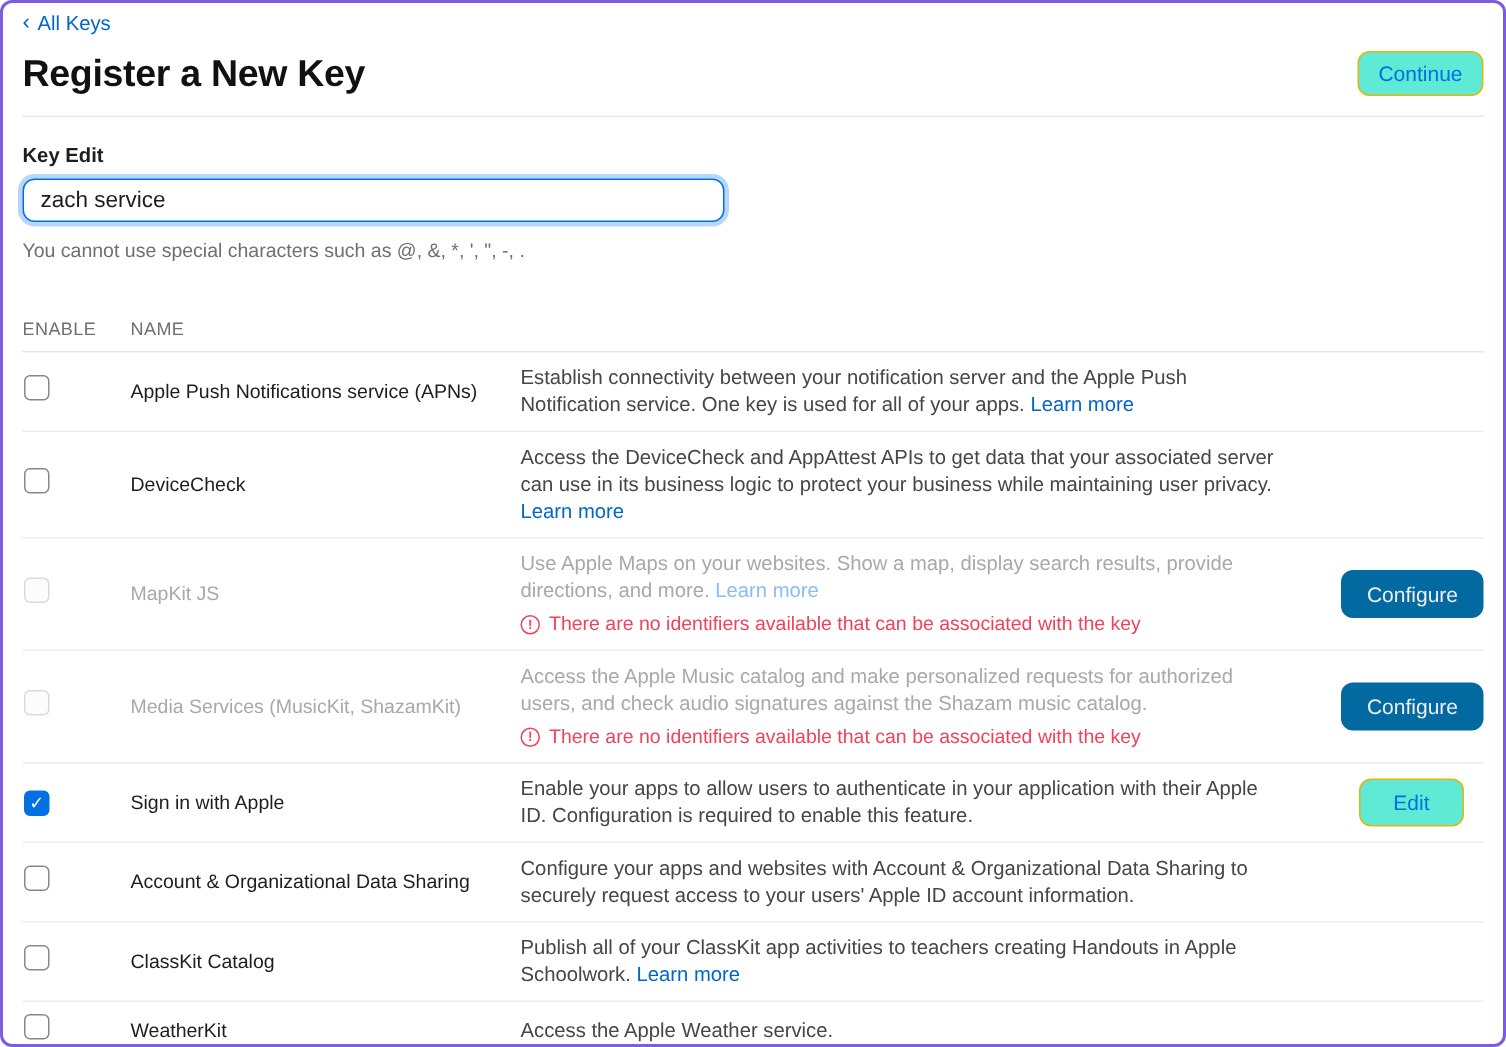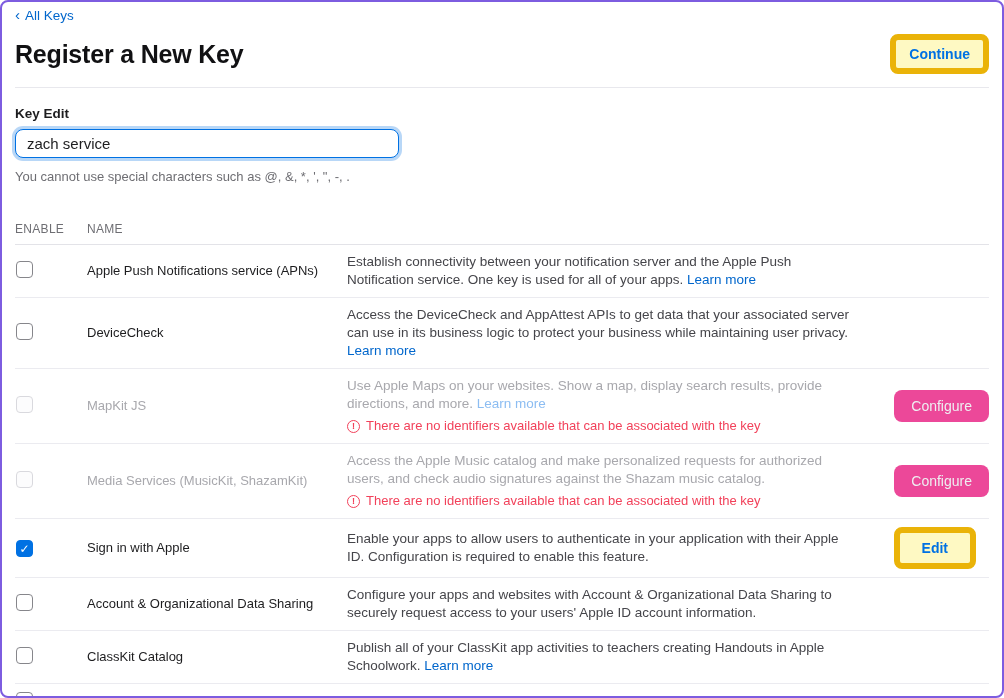--- a/index.html
+++ b/index.html
@@ -47,43 +47,42 @@
     letter-spacing: -0.2px;
     color: #111113;
   }
   .btn {
     font-family: inherit;
     font-size: 14px;
     border-radius: 8px;
     cursor: pointer;
   }
   .btn-outline {
-    background: #fef9c3;
+    background: #5eead4;
     color: #0071e3;
-    border: 6px solid #eab308;
+    border: 1px solid #eab308;
     padding: 6px 13px;
-    font-weight: bold;
   }
   .title-divider {
     border-bottom: 1px solid #e8e8ed;
     margin-top: 13px;
   }
 
   
   .key-label {
     display: block;
     margin-top: 18px;
     font-size: 13.5px;
     font-weight: 600;
     color: #1d1d1f;
   }
   .key-input {
     display: block;
     margin-top: 8px;
-    width: 384px;
+    width: 468px;
     height: 29px;
     border: 1px solid #0071e3;
     box-shadow: 0 0 0 3px rgba(0, 113, 227, 0.28);
     border-radius: 8px;
     padding: 0 11px;
     font-family: inherit;
     font-size: 15px;
     color: #1d1d1f;
     outline: none;
   }
@@ -170,21 +169,21 @@
     border-radius: 50%;
     display: inline-flex;
     align-items: center;
     justify-content: center;
     font-size: 9px;
     font-weight: 700;
   }
 
   .action-cell { display: flex; justify-content: flex-end; padding-right: 0; }
   .btn-disabled {
-    background: #ec4899;
+    background: #0369a1;
     color: #eeeef1;
     border: none;
     padding: 8px 17px;
     cursor: default;
   }
   .btn-edit { padding: 7px 22px; margin-right: 13px; }
 </style>
 </head>
 <body>
 

